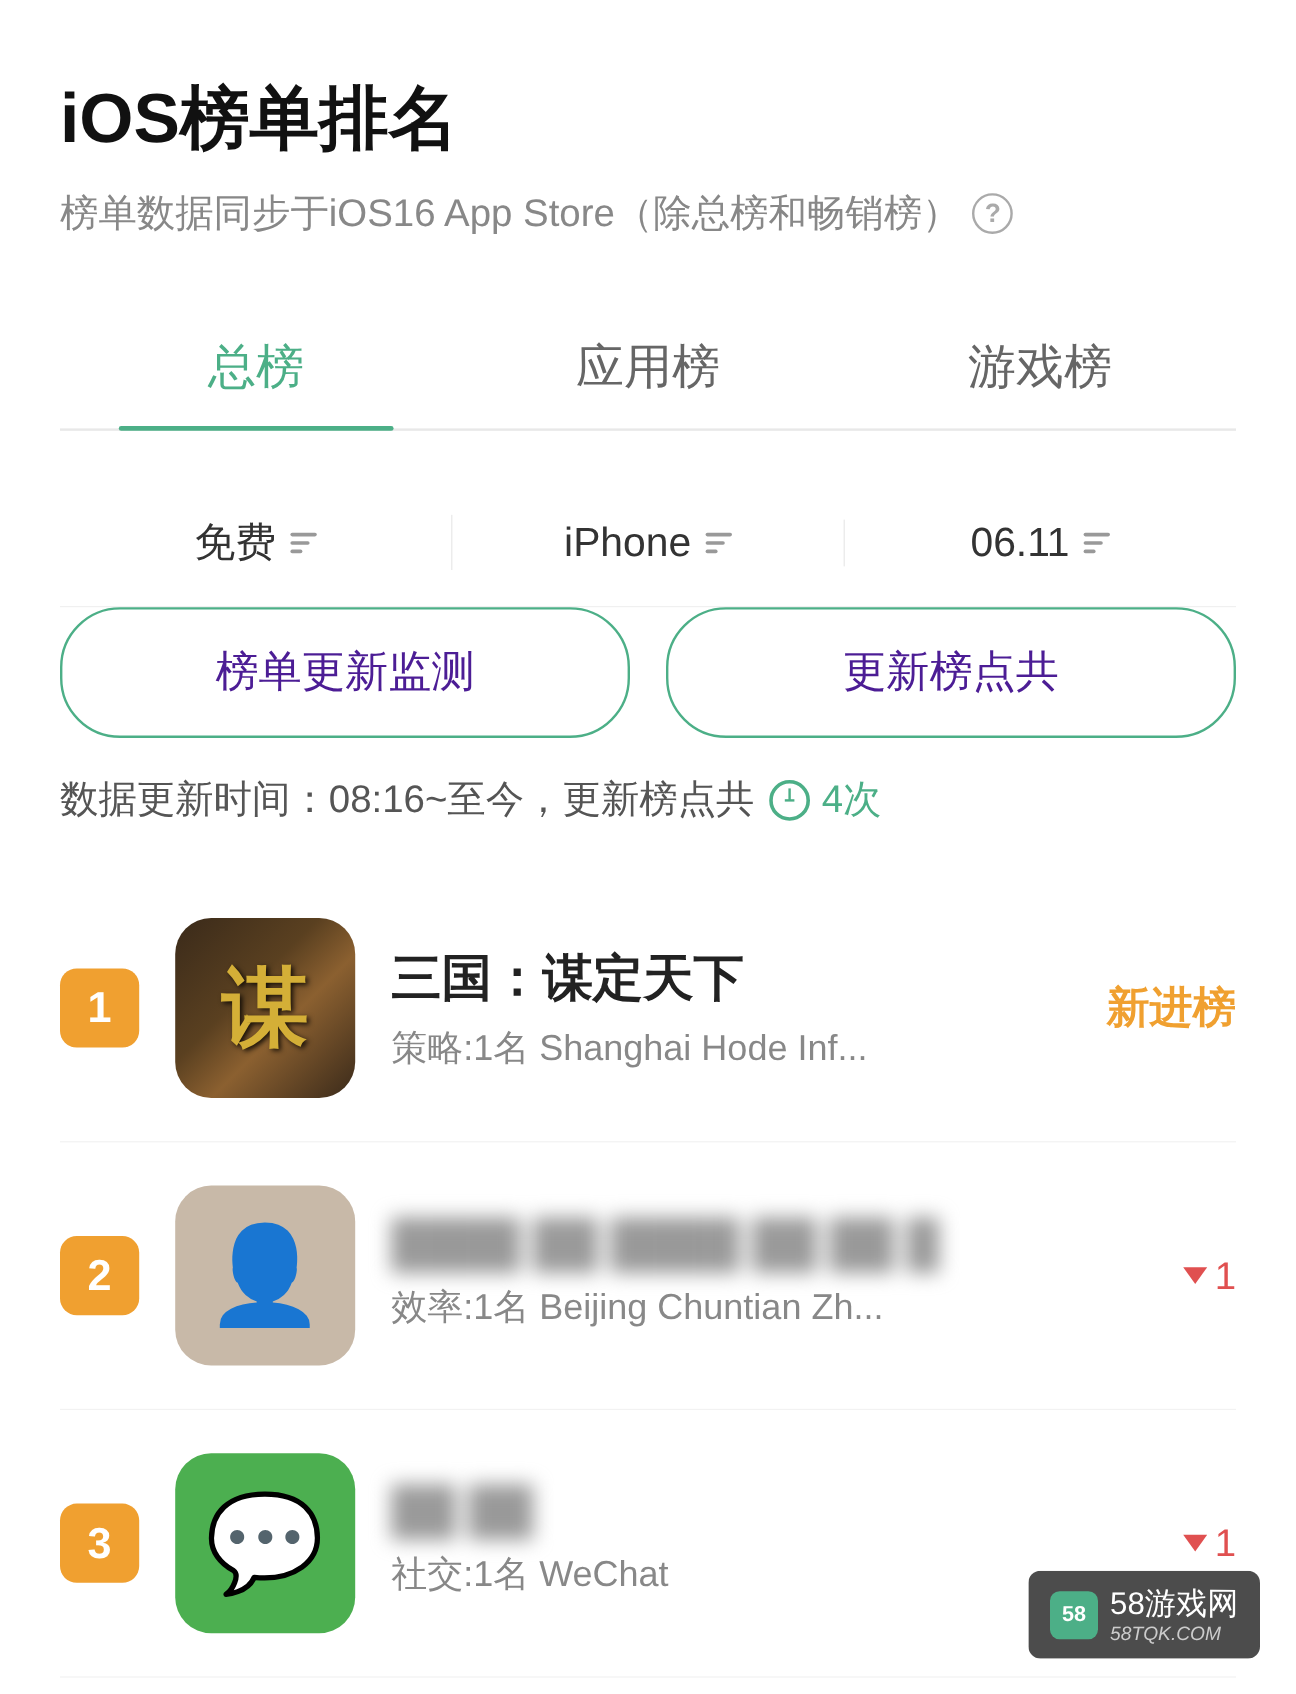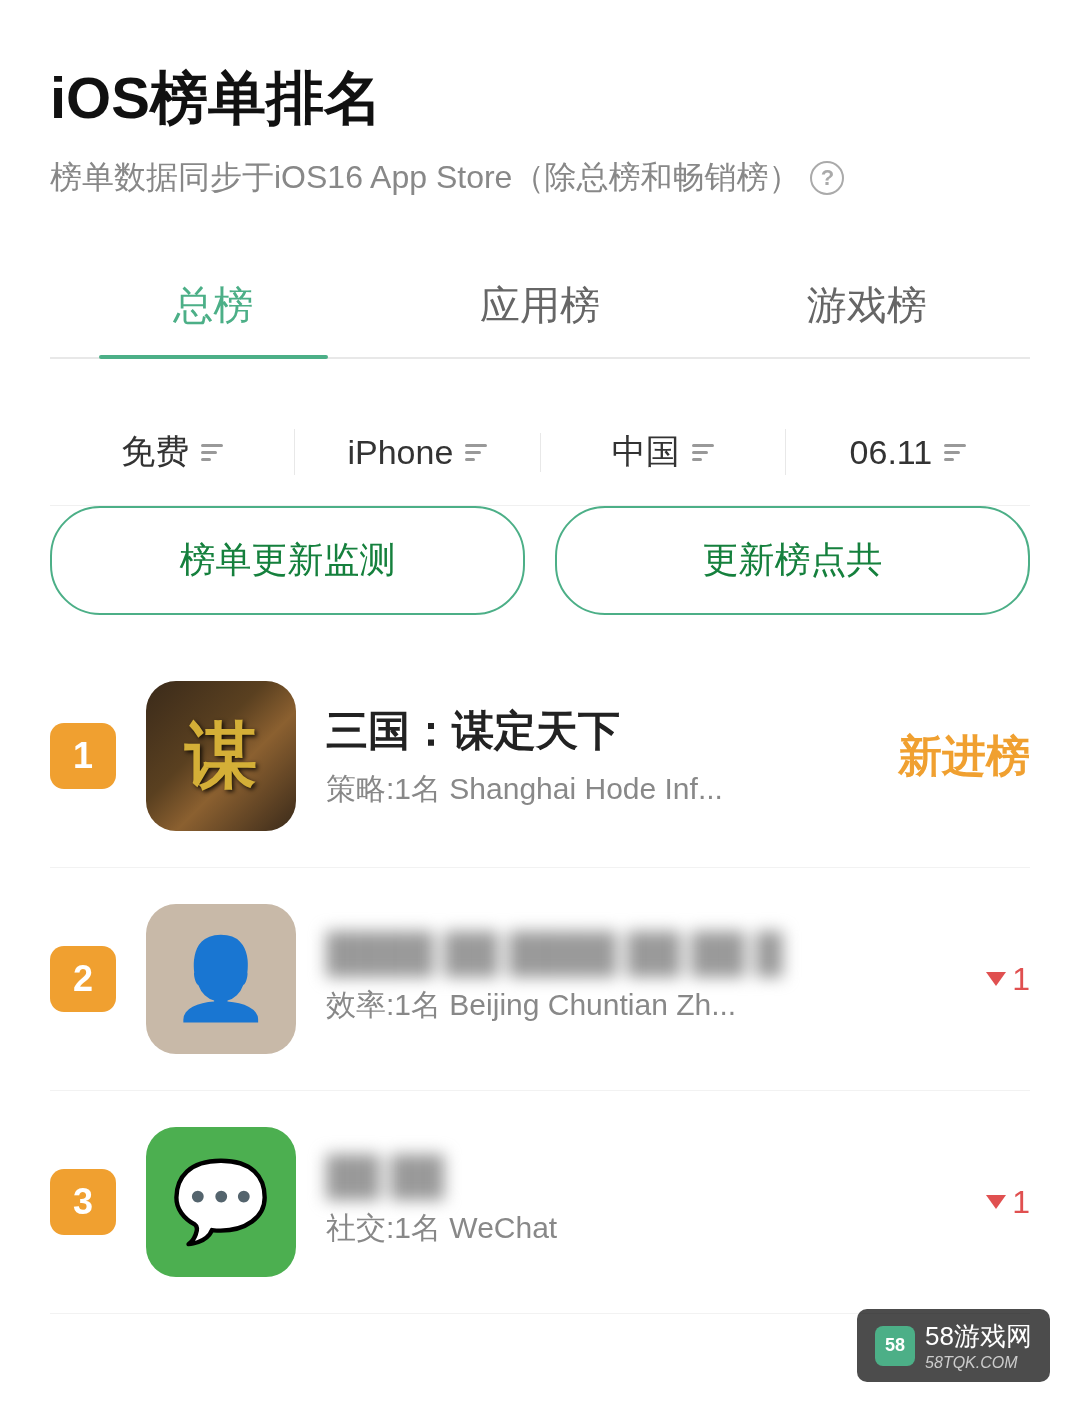--- a/index.html
+++ b/index.html
@@ -115,21 +115,21 @@
       gap: 30px;
       margin-bottom: 30px;
     }
     .action-btn {
       flex: 1;
       border: 2px solid #4caf87;
       border-radius: 50px;
       padding: 28px 0;
       text-align: center;
       font-size: 36px;
-      color: #15803d;
+      color: #4c1d95;
       cursor: pointer;
       background: #fff;
     }
 
     
     .update-info {
       font-size: 32px;
       color: #555;
       margin-bottom: 40px;
       display: flex;
@@ -271,21 +271,21 @@
 
     .rank-change {
       display: flex;
       align-items: center;
       gap: 8px;
       font-size: 32px;
       flex-shrink: 0;
     }
     .rank-new {
       color: #f0a030;
-      font-size: 44px;
+      font-size: 36px;
       font-weight: 600;
     }
     .rank-down {
       color: #e05050;
       display: flex;
       align-items: center;
       gap: 6px;
     }
     .arrow-down {
       width: 0;
@@ -357,42 +357,41 @@
     </div>
     <div class="filter-item">
       <span>iPhone</span>
       <div class="filter-icon">
         <span></span>
           <span></span>
           <span></span>
       </div>
     </div>
     <div class="filter-item">
-      <span>中国</span>
-      <div class="filter-icon">
-        <span></span>
-          <span></span>
-          <span></span>
-      </div>
-    </div>
-    <div class="filter-item">
       <span>06.11</span>
       <div class="filter-icon">
         <span></span>
           <span></span>
           <span></span>
       </div>
     </div>
   </div>
 
   <div class="action-buttons">
     <button class="action-btn">榜单更新监测</button>
     <button class="action-btn">更新榜点共</button>
   </div>
 
+  <div class="update-info">
+    <span>数据更新时间：08:16~至今，更新榜点共</span>
+    <span class="update-count">
+      <span class="clock-icon"></span>
+      <span>4次</span>
+    </span>
+  </div>
 
   <div class="list-section">
 
     <div class="list-item">
       <div class="rank-badge">1</div>
       <div class="app-icon item1"></div>
       <div class="app-info">
         <div class="app-name">三国：谋定天下</div>
         <div class="app-meta">策略:1名  Shanghai Hode Inf...</div>
       </div>

